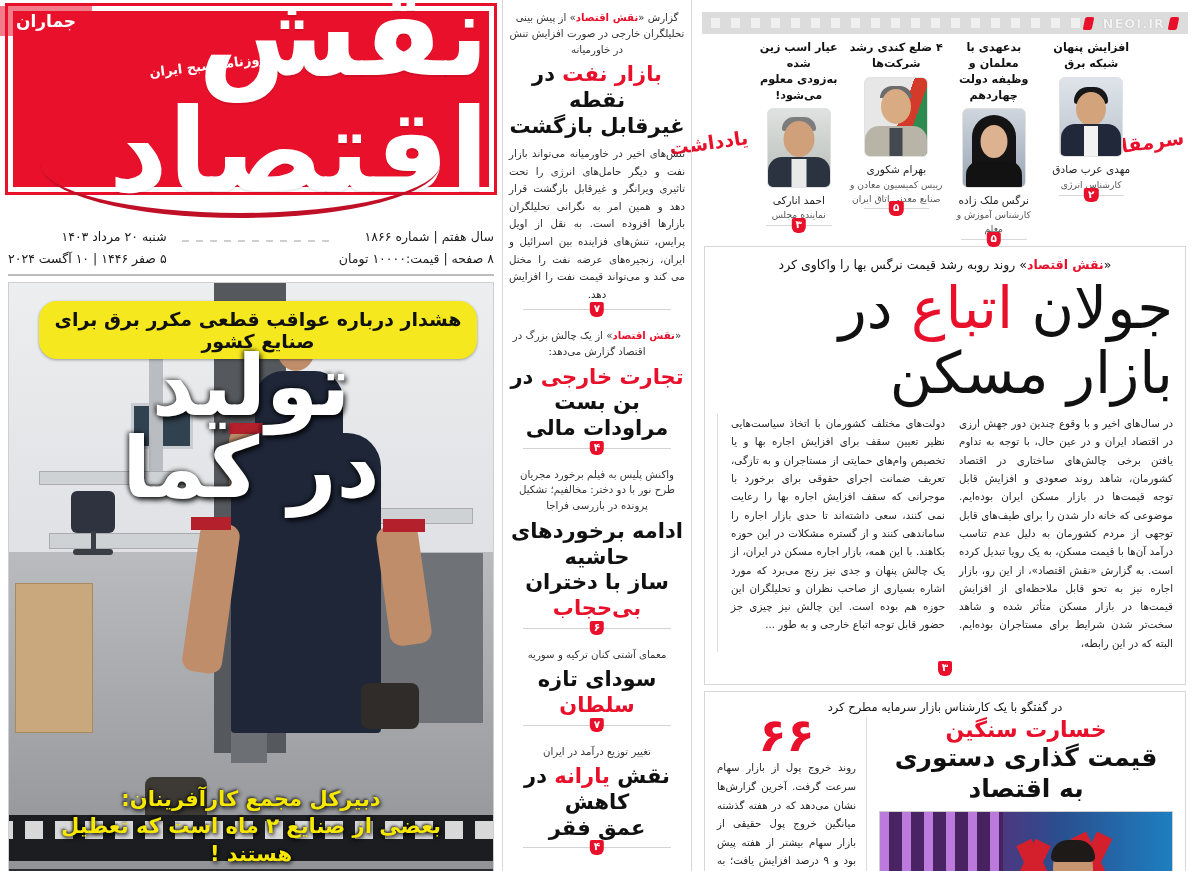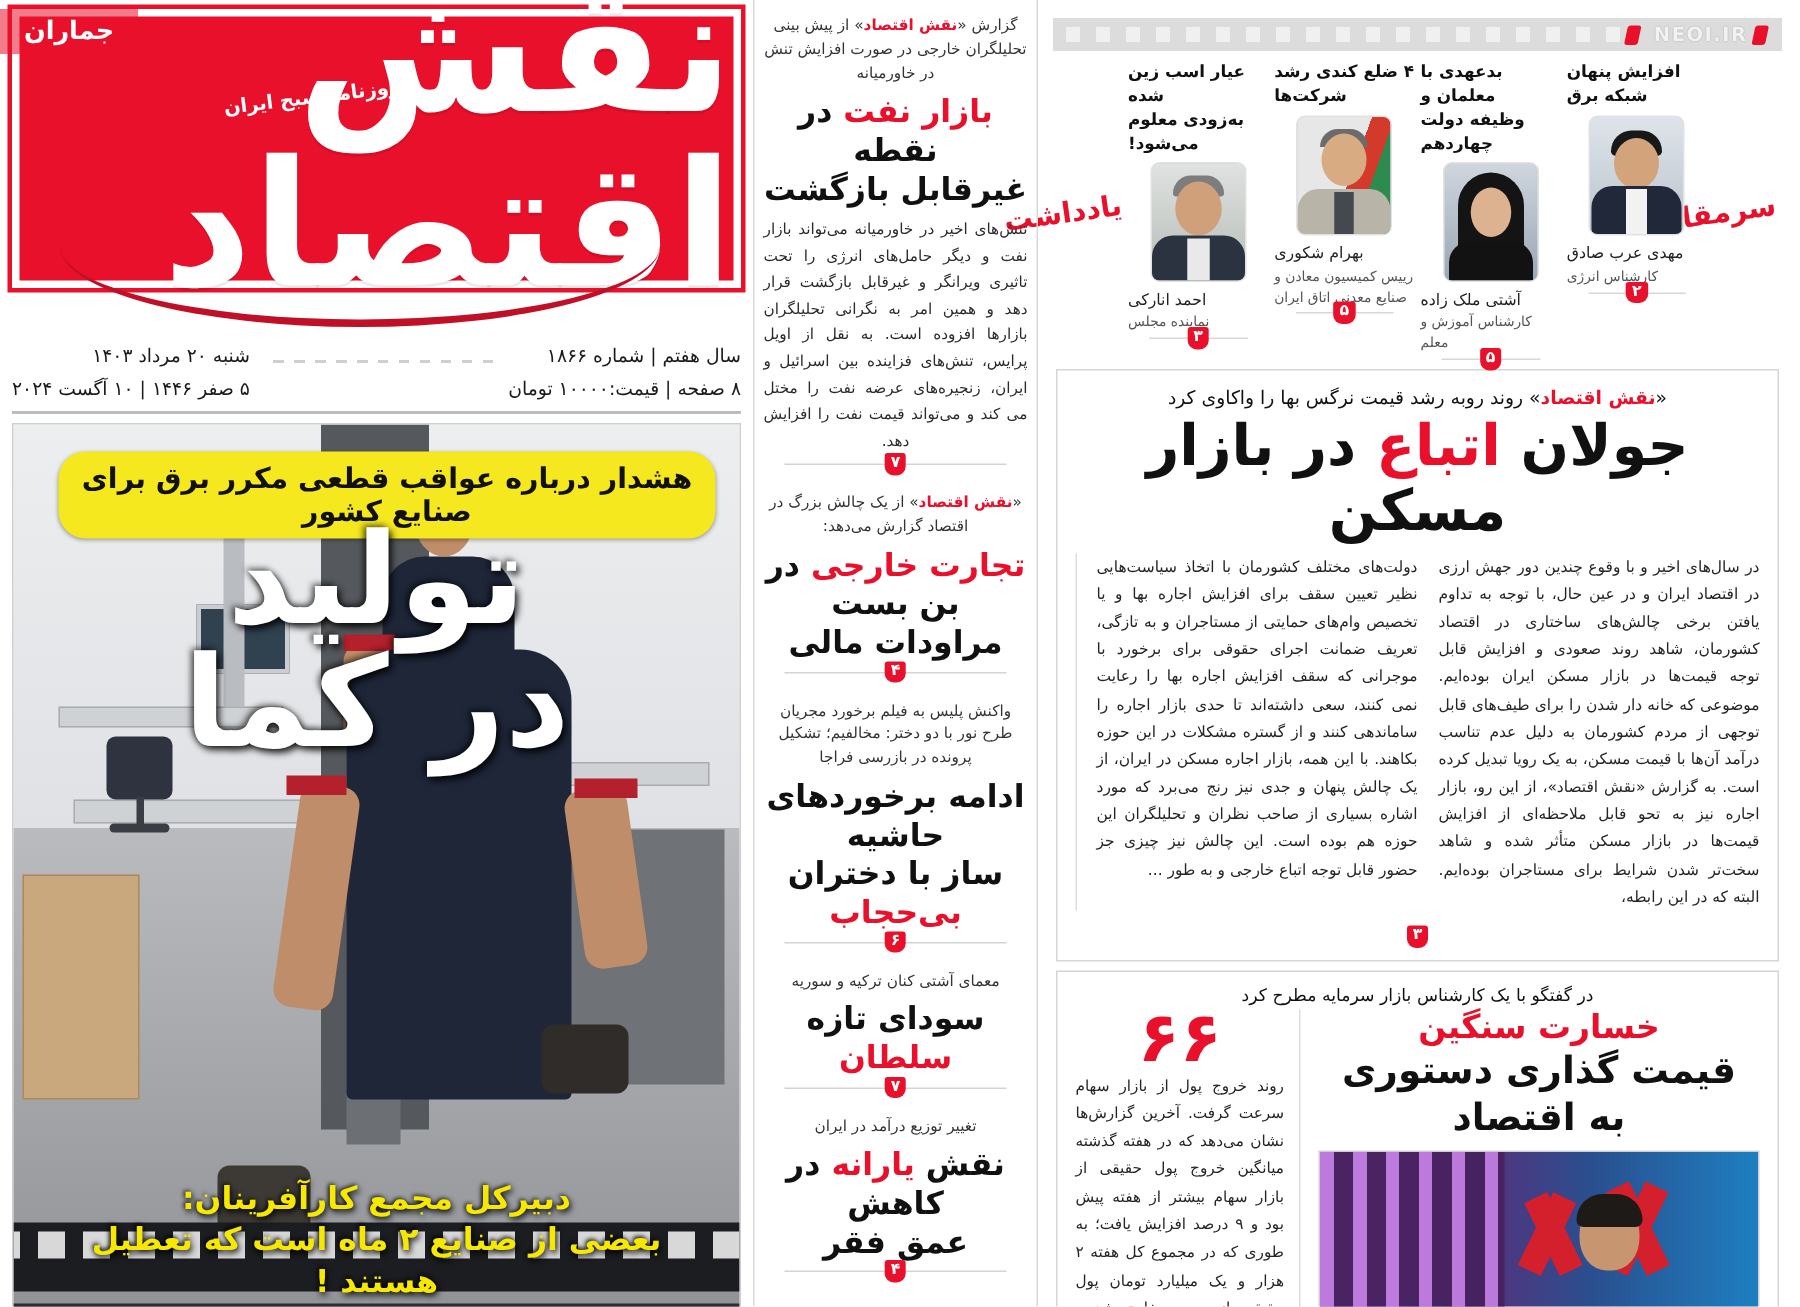--- a/index.html
+++ b/index.html
@@ -198,21 +198,21 @@
     padding: 6px 10px 0 10px; gap: 4px;
   }
   .cm-label {
     color:#e8102a; font-size: 19px; font-weight:bold;
     writing-mode: horizontal-tb;
     transform: rotate(-8deg);
     align-self: center;
     white-space: nowrap;
     width: 42px; text-align:center;
   }
-  .col-card { width: 120px; text-align:left; }
+  .col-card { width: 120px; text-align:center; }
   .cc-title {
     font-size: 11.2px; font-weight:bold; color:#111; line-height:1.42;
     min-height: 33px; margin-bottom: 4px;
   }
   .cc-photo {
     width: 64px; height: 80px; margin: 0 auto 5px auto;
     border-radius: 6px; overflow:hidden; position:relative;
     background:#cfd4da; border:1px solid #e2e2e2;
   }
   .cc-photo .bg { position:absolute; inset:0; }
@@ -227,21 +227,21 @@
 
   
   .lead {
     margin: 6px 8px 0 8px;
     border: 1px solid #d6d6d6;
     padding: 10px 12px 8px 12px;
   }
   .lead-kicker { font-size: 12.5px; color:#111; text-align:center; margin-bottom: 4px; }
   .lead-kicker .brand { color:#e8102a; font-weight:bold; }
   .lead-title {
-    font-size: 38px; font-weight:bold; color:#111; text-align:center;
+    font-size: 58px; font-weight:normal; color:#111; 
     line-height: 1.12; letter-spacing:-1px; margin-bottom: 8px;
   }
   .lead-title .hl { color:#e8102a; }
   .lead-cols { display:flex; gap:14px; }
   .lead-cols .lc {
     flex:1; font-size: 10.3px; color:#242424; line-height:1.78;
     text-align: justify;
   }
   .lead-cols .lc.divider { border-left: 1px solid #dcdcdc; padding-left: 13px; }
   .lead-foot { text-align:center; margin-top: 4px; }
@@ -318,21 +318,21 @@
         <div class="cc-title">
           <span>بدعهدی با معلمان و</span><br>
           <span>وظیفه دولت چهاردهم</span>
         </div>
         <div class="cc-photo">
           <div class="bg" style="background:linear-gradient(180deg,#cfd6de,#9aa6b4)"></div>
           <div class="hair" style="top:6px;width:44px;height:56px;background:#141414;border-radius:22px 22px 8px 8px"></div>
           <div class="head" style="top:16px;width:27px;height:33px;background:#dcb291"></div>
           <div class="body" style="width:56px;height:26px;background:#121212"></div>
         </div>
-        <div class="cc-name">آشتی ملک زاده</div>
+        <div class="cc-name">نرگس ملک زاده</div>
         <div class="cc-role">کارشناس آموزش و معلم</div>
         <div class="cc-rule">
           <span class="pagenum">۵</span>
         </div>
       </div>
 
       <div class="col-card">
         <div class="cc-title">
           <span>۴ ضلع کندی رشد</span><br>
           <span>شرکت‌ها</span>

